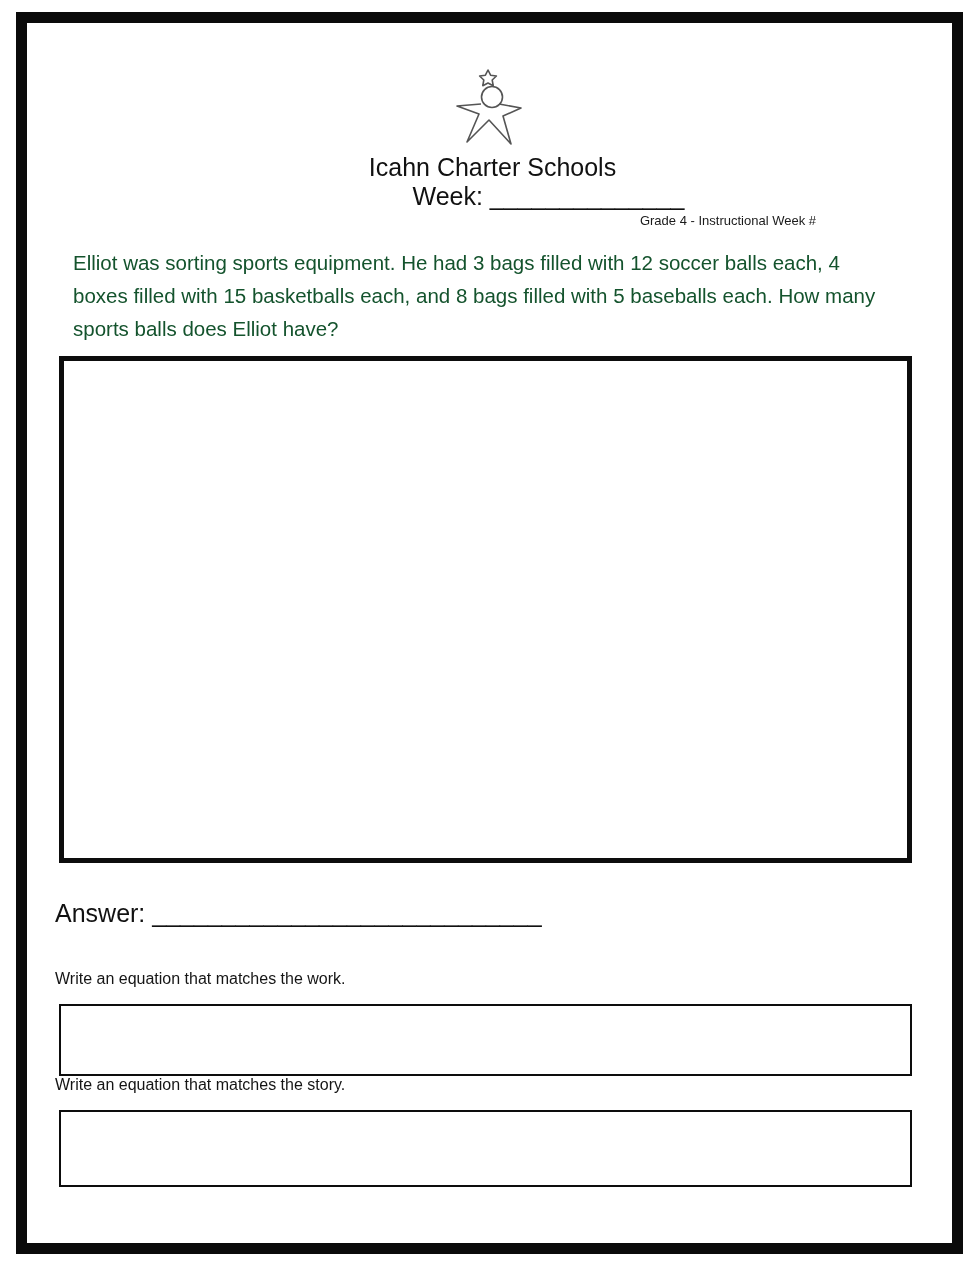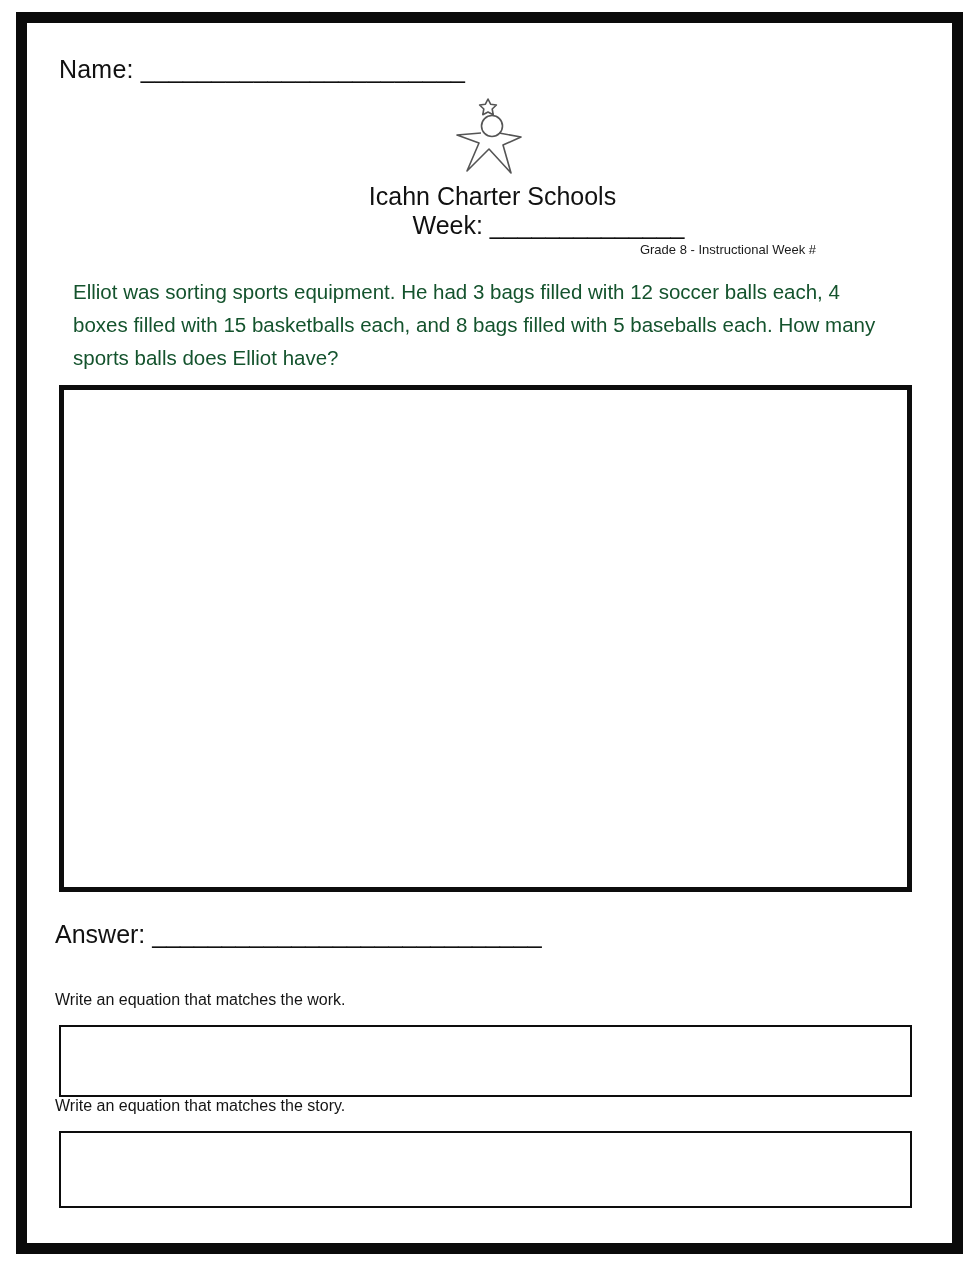--- a/index.html
+++ b/index.html
@@ -69,21 +69,21 @@
   }
   .work-box {
     margin-top: 10px;
     margin-left: 4px;
     width: 853px;
     height: 507px;
     border: 5px solid #0d0d0d;
     background: #ffffff;
   }
   .answer-row {
-    margin-top: 28px;
+    margin-top: 36px;
     font-size: 25px;
     white-space: nowrap;
   }
   .prompt {
     font-size: 16px;
     color: #151515;
   }
   .prompt-work { margin-top: 42px; }
   .prompt-story { }
   .equation-box {
@@ -96,44 +96,40 @@
   }
   .equation-box.story { height: 77px; }
   .blank { white-space: nowrap; }
 </style>
 </head>
 <body>
 
 <div class="frame">
 
   <div class="header-row">
-    <div class="field">
-      <span>Name:</span>
-      <span class="blank">_______________________</span>
-    </div>
   </div>
 
   <div class="logo-row">
     <div class="logo-wrap">
       <svg width="70" height="86" viewBox="0 0 70 86" fill="none" xmlns="http://www.w3.org/2000/svg">
         <g stroke="#555555" stroke-width="1.6" fill="none" stroke-linejoin="round">
           <path d="M33 6 l2.6 5.2 5.8 0.8 -4.2 4 1 5.7 -5.2 -2.7 -5.2 2.7 1 -5.7 -4.2 -4 5.8 -0.8 z"></path>
           <circle cx="37" cy="33" r="10.5"></circle>
           <path d="M44 40 L66 44 L48 52 L56 80 L34 56 L12 78 L24 50 L2 42 L26 40"></path>
         </g>
       </svg>
     </div>
     <span class="school-name">Icahn Charter Schools</span>
     <span class="grade-field">
       <span>Week:</span>
       <span class="blank">______________</span>
     </span>
   </div>
 
-  <div class="week-note">Grade 8  - Instructional Week #</div>
+  <div class="week-note">Grade 4  - Instructional Week #</div>
 
   <p class="problem">Elliot was sorting sports equipment. He had 3 bags filled with 12 soccer balls each, 4 boxes filled with 15 basketballs each, and 8 bags filled with 5 baseballs each. How many sports balls does Elliot have?</p>
 
   <div class="work-box"></div>
 
   <div class="answer-row">
     <span>Answer:</span>
     <span class="blank">____________________________</span>
   </div>
 

